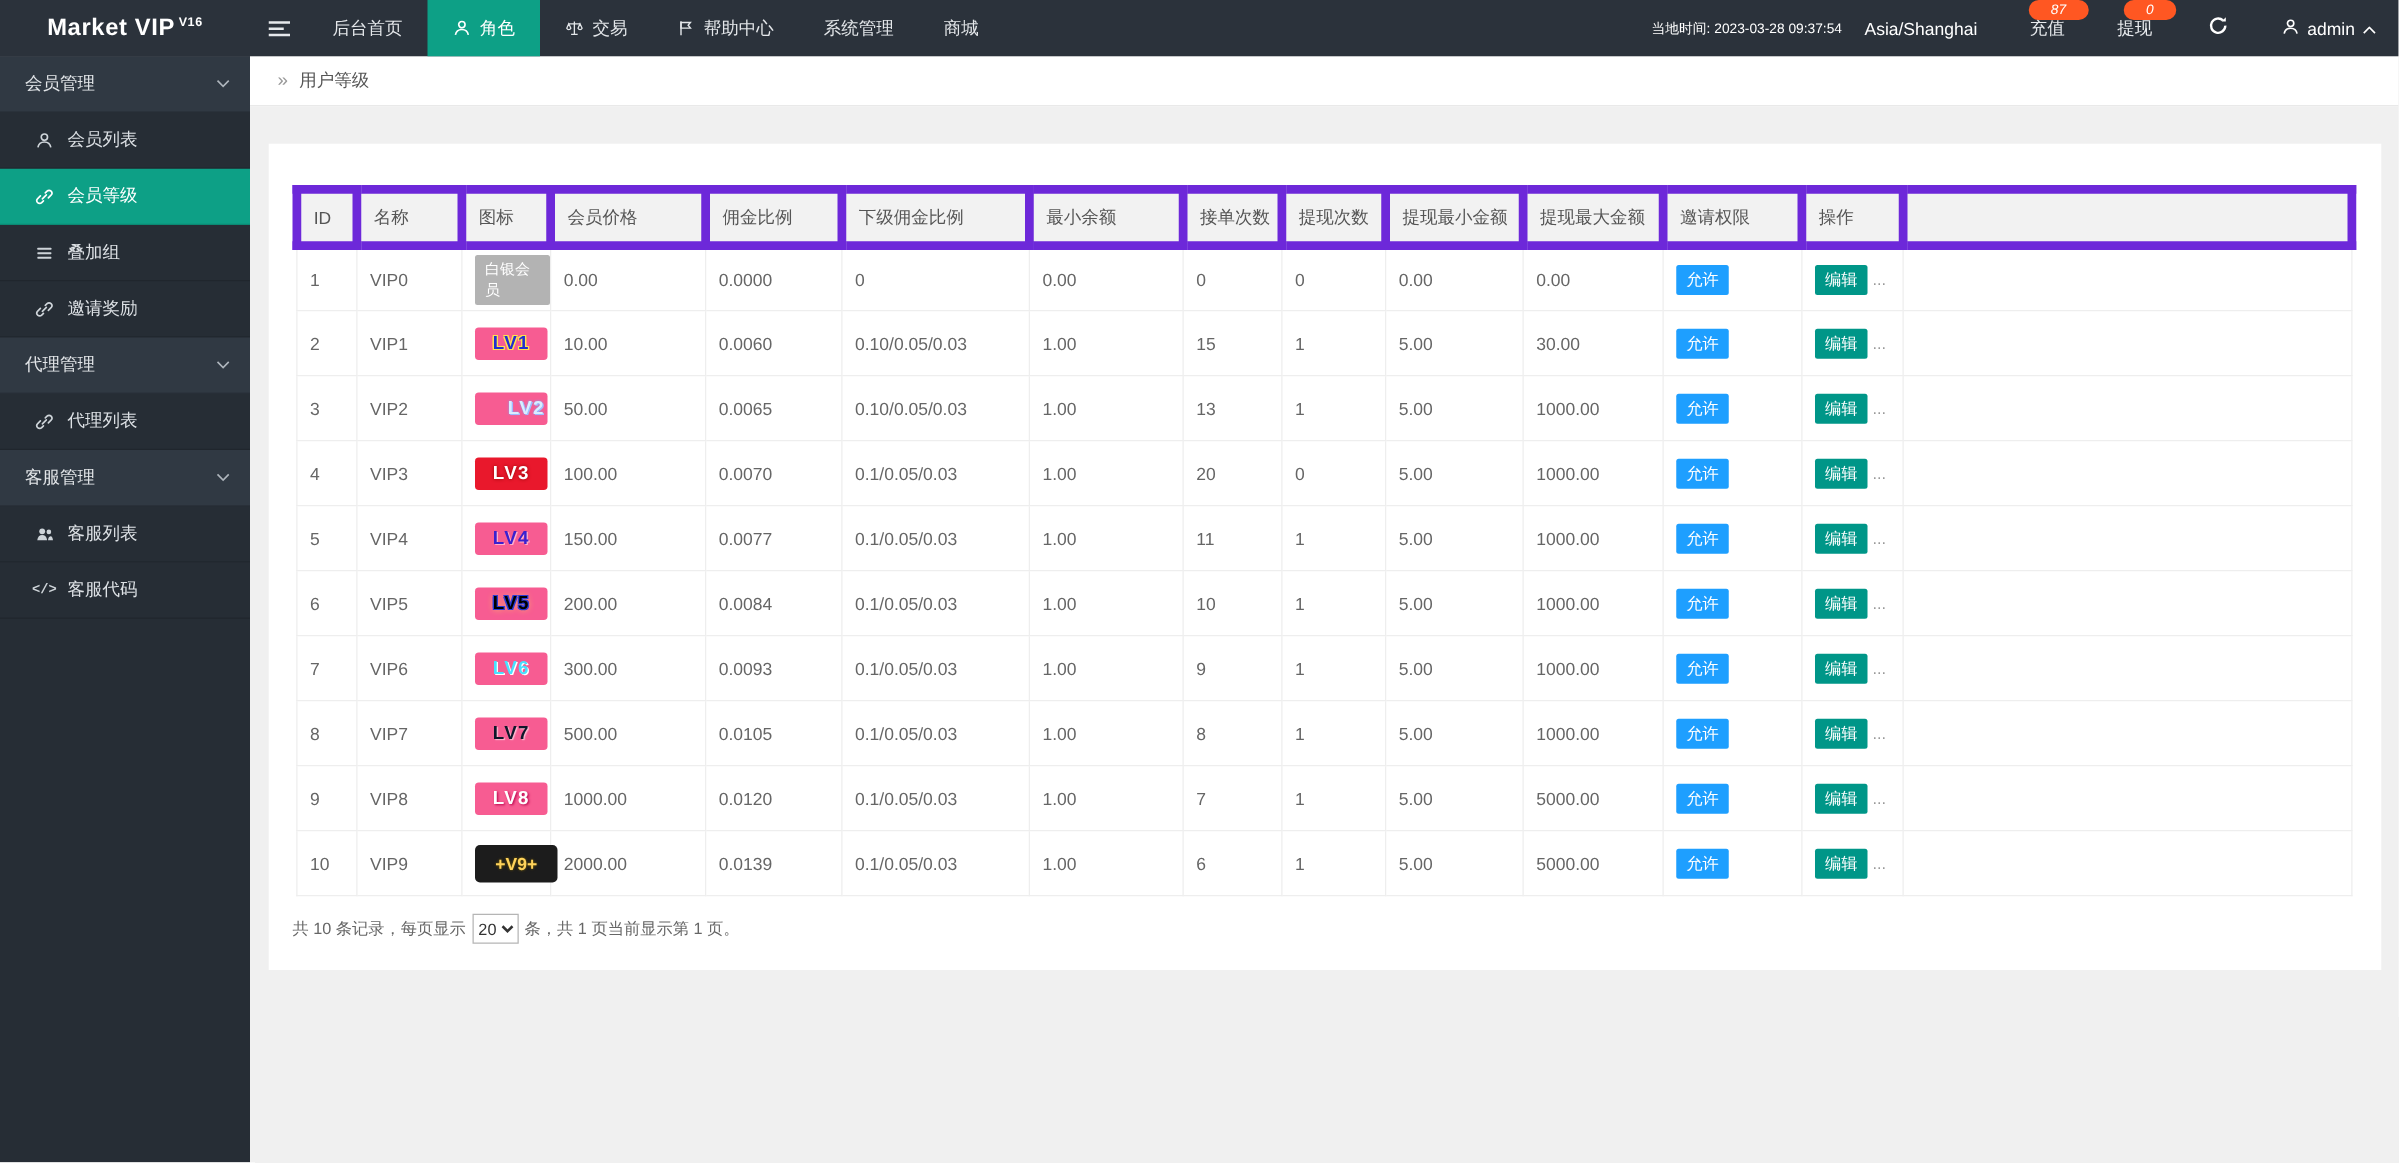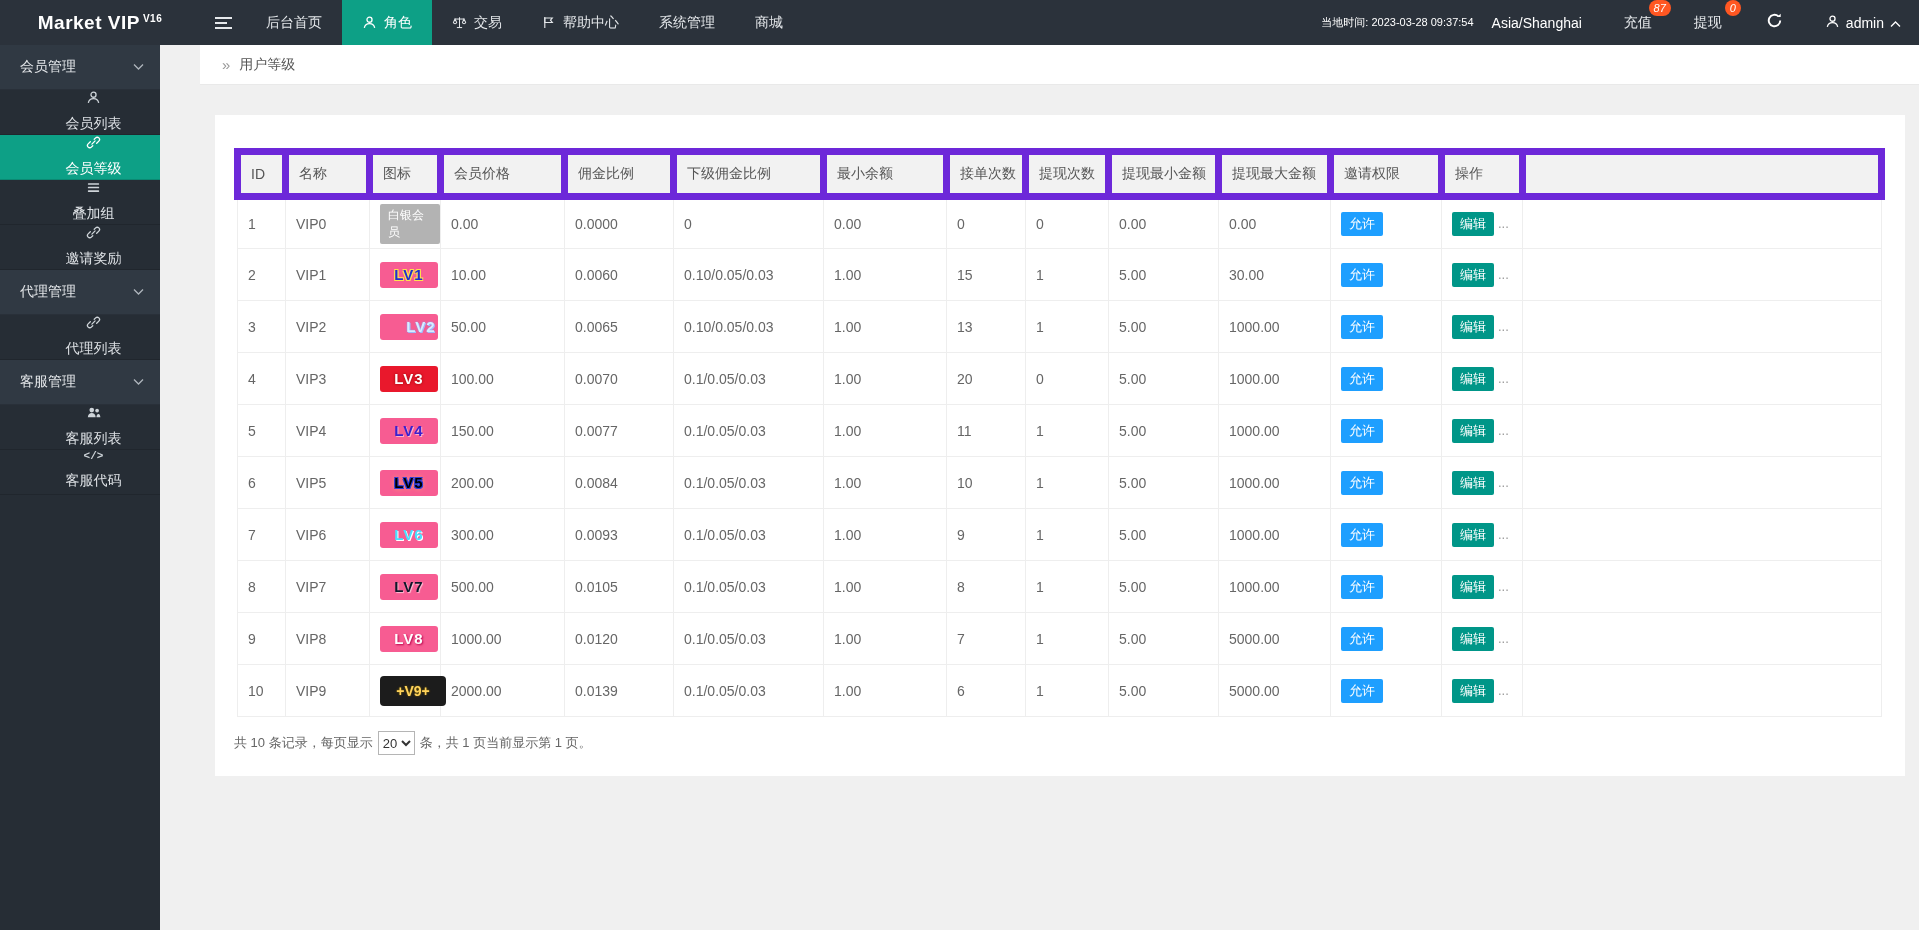--- a/index.html
+++ b/index.html
@@ -15,30 +15,30 @@
   .nav-toggle .bars i { display:block; width:17px; height:2px; background:#e6e9ec; margin:3px 0; }
   .nav-toggle .bars i:nth-child(2){ width:12px; }
   .nav-menu { display:flex; align-items:stretch; }
   .nav-item { display:flex; align-items:center; gap:7px; padding:0 20px; font-size:14px; color:#e4e7ea; cursor:pointer; }
   .nav-item.active { background:#0da086; color:#fff; }
   .nav-item svg { display:block; }
   .nav-right { margin-left:auto; display:flex; align-items:center; padding-right:18px; }
   .nav-time { font-size:11px; color:#fff; }
   .nav-tz { font-size:14px; color:#fff; margin-left:18px; }
   .nav-chip { position:relative; margin-left:42px; font-size:14px; color:#e8ebee; cursor:pointer; }
-  .chip-badge { position:absolute; top:-14px; right:-19px; background:#ff5722; color:#fff; font-size:11px; height:16px; line-height:16px; min-width:16px; text-align:center; padding:0 5px; border-radius:8px; }
+  .chip-badge { position:absolute; top:-14px; right:-19px; background:#ff5722; color:#fff; font-size:11px; height:16px; line-height:16px; min-width:16px; text-align:center; padding:0 18px; border-radius:8px; }
   .nav-refresh { margin-left:44px; cursor:pointer; display:flex; align-items:center; color:#fff; }
   .nav-user { margin-left:42px; display:flex; align-items:center; gap:6px; font-size:14px; color:#fff; cursor:pointer; }
 
   
-  .sidebar { position:absolute; top:45px; left:0; bottom:0; width:160px; background:#262d35; }
+  .sidebar { position:absolute; top:45px; left:0; bottom:0; width:200px; background:#262d35; }
   .side-row { height:45px; display:flex; align-items:center; position:relative; font-size:14px; color:#dde1e5; border-bottom:1px solid rgba(0,0,0,.14); cursor:pointer; }
   .side-group { padding-left:20px; background:#303943; color:#e3e6e9; }
   .side-group .chev { position:absolute; right:16px; top:50%; transform:translateY(-50%); color:#aeb5bc; display:flex; }
-  .side-item { padding-left:27px; gap:10px; background:#262d35;flex-direction:column; }
+  .side-item { padding-left:27px; gap:10px; background:#262d35; }
   .side-item.active { background:#0da086; color:#fff; }
   .side-item .s-ico { width:17px; display:flex; justify-content:center; color:#ced4d9; }
   .side-item.active .s-ico { color:#fff; }
   .code-ico { font-size:11px; font-weight:bold; font-family:"Liberation Mono","DejaVu Sans Mono",monospace; }
 
   
   .main { position:absolute; top:45px; left:200px; right:0; bottom:0; background:#f0f0f0; overflow:hidden; }
   .breadcrumb-bar { height:40px; background:#fff; border-bottom:1px solid #e9e9e9; display:flex; align-items:center; padding-left:22px; font-size:14px; color:#555; }
   .bc-icon { color:#999; font-size:15px; margin-right:9px; }
   .card { margin:30px 14px 0 15px; height:661px; background:#fff; padding:33px 20px 0 19px; }

